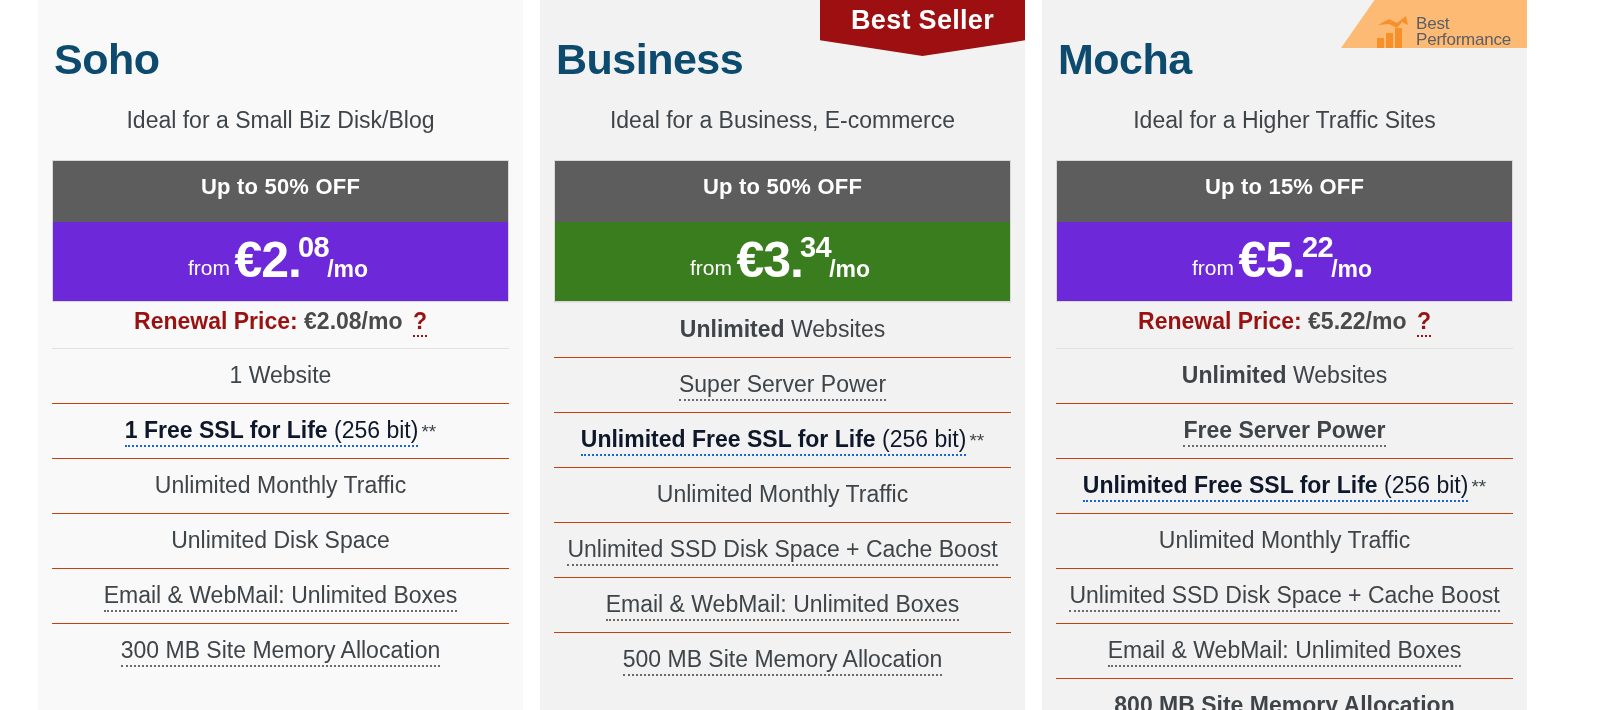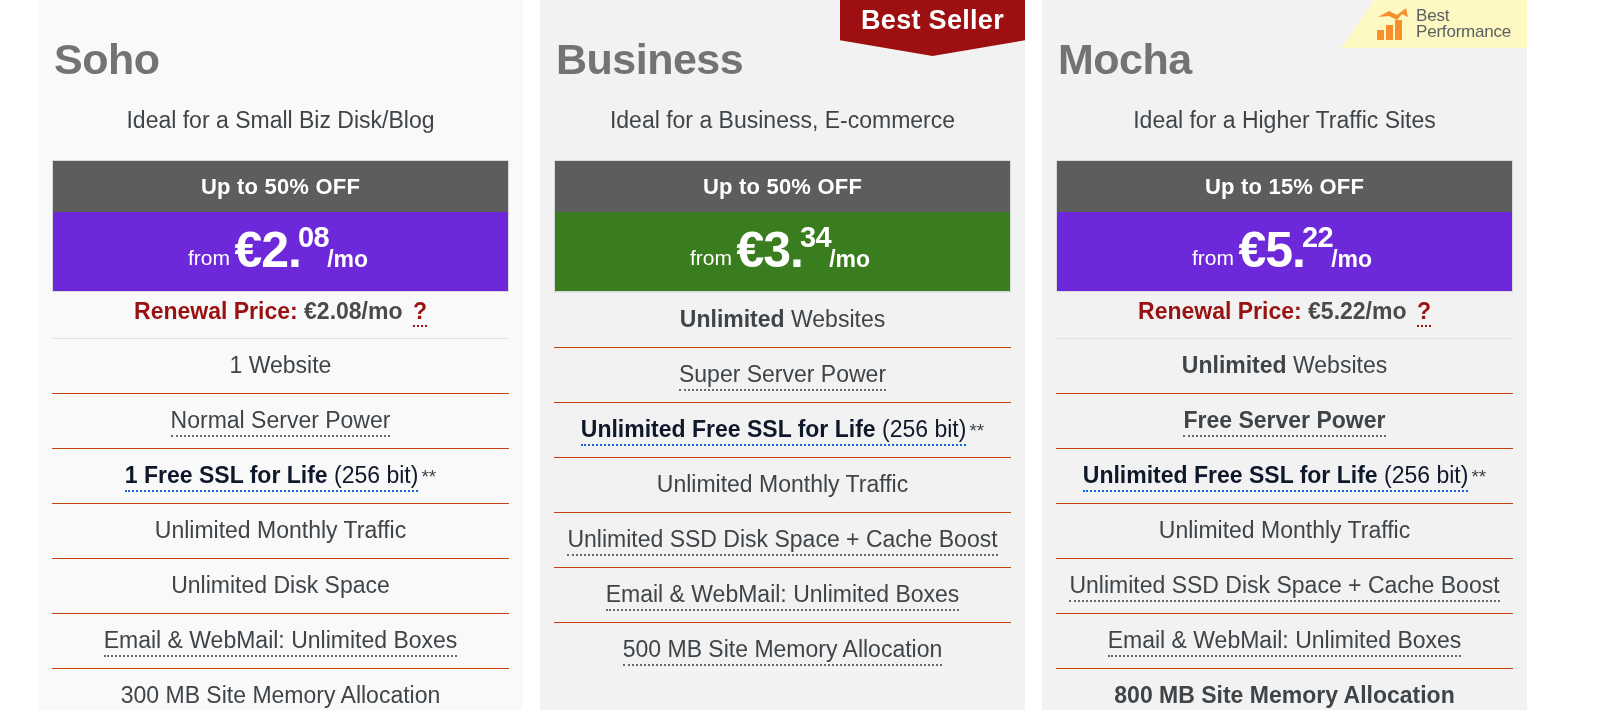--- a/index.html
+++ b/index.html
@@ -38,21 +38,21 @@
   .plan-card.shade-b { background: #f2f2f2; }
   .plan-card.shade-c { background: #f2f2f2; }
 
   
   .plan-title {
     margin: 0;
     padding: 38px 0 0 16px;
     font-size: 43px;
     line-height: 1;
     font-weight: bold;
-    color: #737373;
+    color: #0c4a6e;
     letter-spacing: -0.5px;
   }
   .plan-tagline {
     margin: 0;
     padding: 26px 14px 0 14px;
     text-align: center;
     font-size: 23px;
     line-height: 1.15;
     color: #3f4448;
   }
@@ -63,21 +63,21 @@
     border: 1px solid #d9d9d9;
     box-sizing: border-box;
   }
   .discount-bar {
     background: #5d5d5d;
     color: #ffffff;
     text-align: center;
     font-size: 22px;
     font-weight: bold;
     line-height: 1;
-    padding: 15px 0 14px 0;
+    padding: 15px 0 24px 0;
     letter-spacing: 0.2px;
   }
   .price-bar {
     text-align: center;
     color: #ffffff;
     padding: 9px 0 12px 0;
     white-space: nowrap;
   }
   .price-bar.accent-blue  { background: #6d28d9; }
   .price-bar.accent-green { background: #3a7d1e; }
@@ -161,45 +161,45 @@
     cursor: pointer;
   }
   .link-ssl .thin { font-weight: normal; }
   .asterisks { color: #3f4448; font-size: 19px; margin-left: 3px; }
 
   
   .best-seller-ribbon {
     position: absolute;
     top: 0;
     right: 0;
-    width: 185px;
+    width: 205px;
     height: 56px;
     background: #9e0f12;
     color: #ffffff;
     font-size: 27px;
     font-weight: bold;
     line-height: 40px;
     text-align: center;
     letter-spacing: 0.3px;
     -webkit-clip-path: polygon(0 0, 100% 0, 100% 72%, 50% 100%, 0 72%);
     clip-path: polygon(0 0, 100% 0, 100% 72%, 50% 100%, 0 72%);
   }
 
   
   .best-performance-badge {
     position: absolute;
     top: 0;
     right: 0;
     width: 186px;
     height: 48px;
-    background: #fef9c3;
+    background: #fdba74;
     -webkit-clip-path: polygon(18% 0, 100% 0, 100% 100%, 0 100%);
     clip-path: polygon(18% 0, 100% 0, 100% 100%, 0 100%);
     display: flex;
-    align-items: center;
+    align-items: flex-end;
     padding-left: 34px;
     box-sizing: border-box;
   }
   .bp-chart {
     width: 34px;
     height: 32px;
     margin-right: 7px;
     flex: none;
   }
   .bp-text {
@@ -229,21 +229,20 @@
     </div>
 
     <div class="renewal">
       <span class="renewal-label">Renewal Price:</span>
       <span class="renewal-value">€2.08/mo</span>
       <span class="help-mark">?</span>
     </div>
 
     <ul class="feature-list">
       <li class="feature-row"><span>1 Website</span></li>
-      <li class="feature-row"><span class="dotted">Normal Server Power</span></li>
       <li class="feature-row"><span class="link-ssl"><span>1 Free SSL for Life</span> <span class="thin">(256 bit)</span></span><span class="asterisks">**</span></li>
       <li class="feature-row"><span>Unlimited Monthly Traffic</span></li>
       <li class="feature-row"><span>Unlimited Disk Space</span></li>
       <li class="feature-row"><span class="dotted">Email &amp; WebMail: Unlimited Boxes</span></li>
       <li class="feature-row"><span class="dotted">300 MB Site Memory Allocation</span></li>
     </ul>
   </div>
 
   <div class="plan-card shade-b gap">
     <div class="best-seller-ribbon">Best Seller</div>

